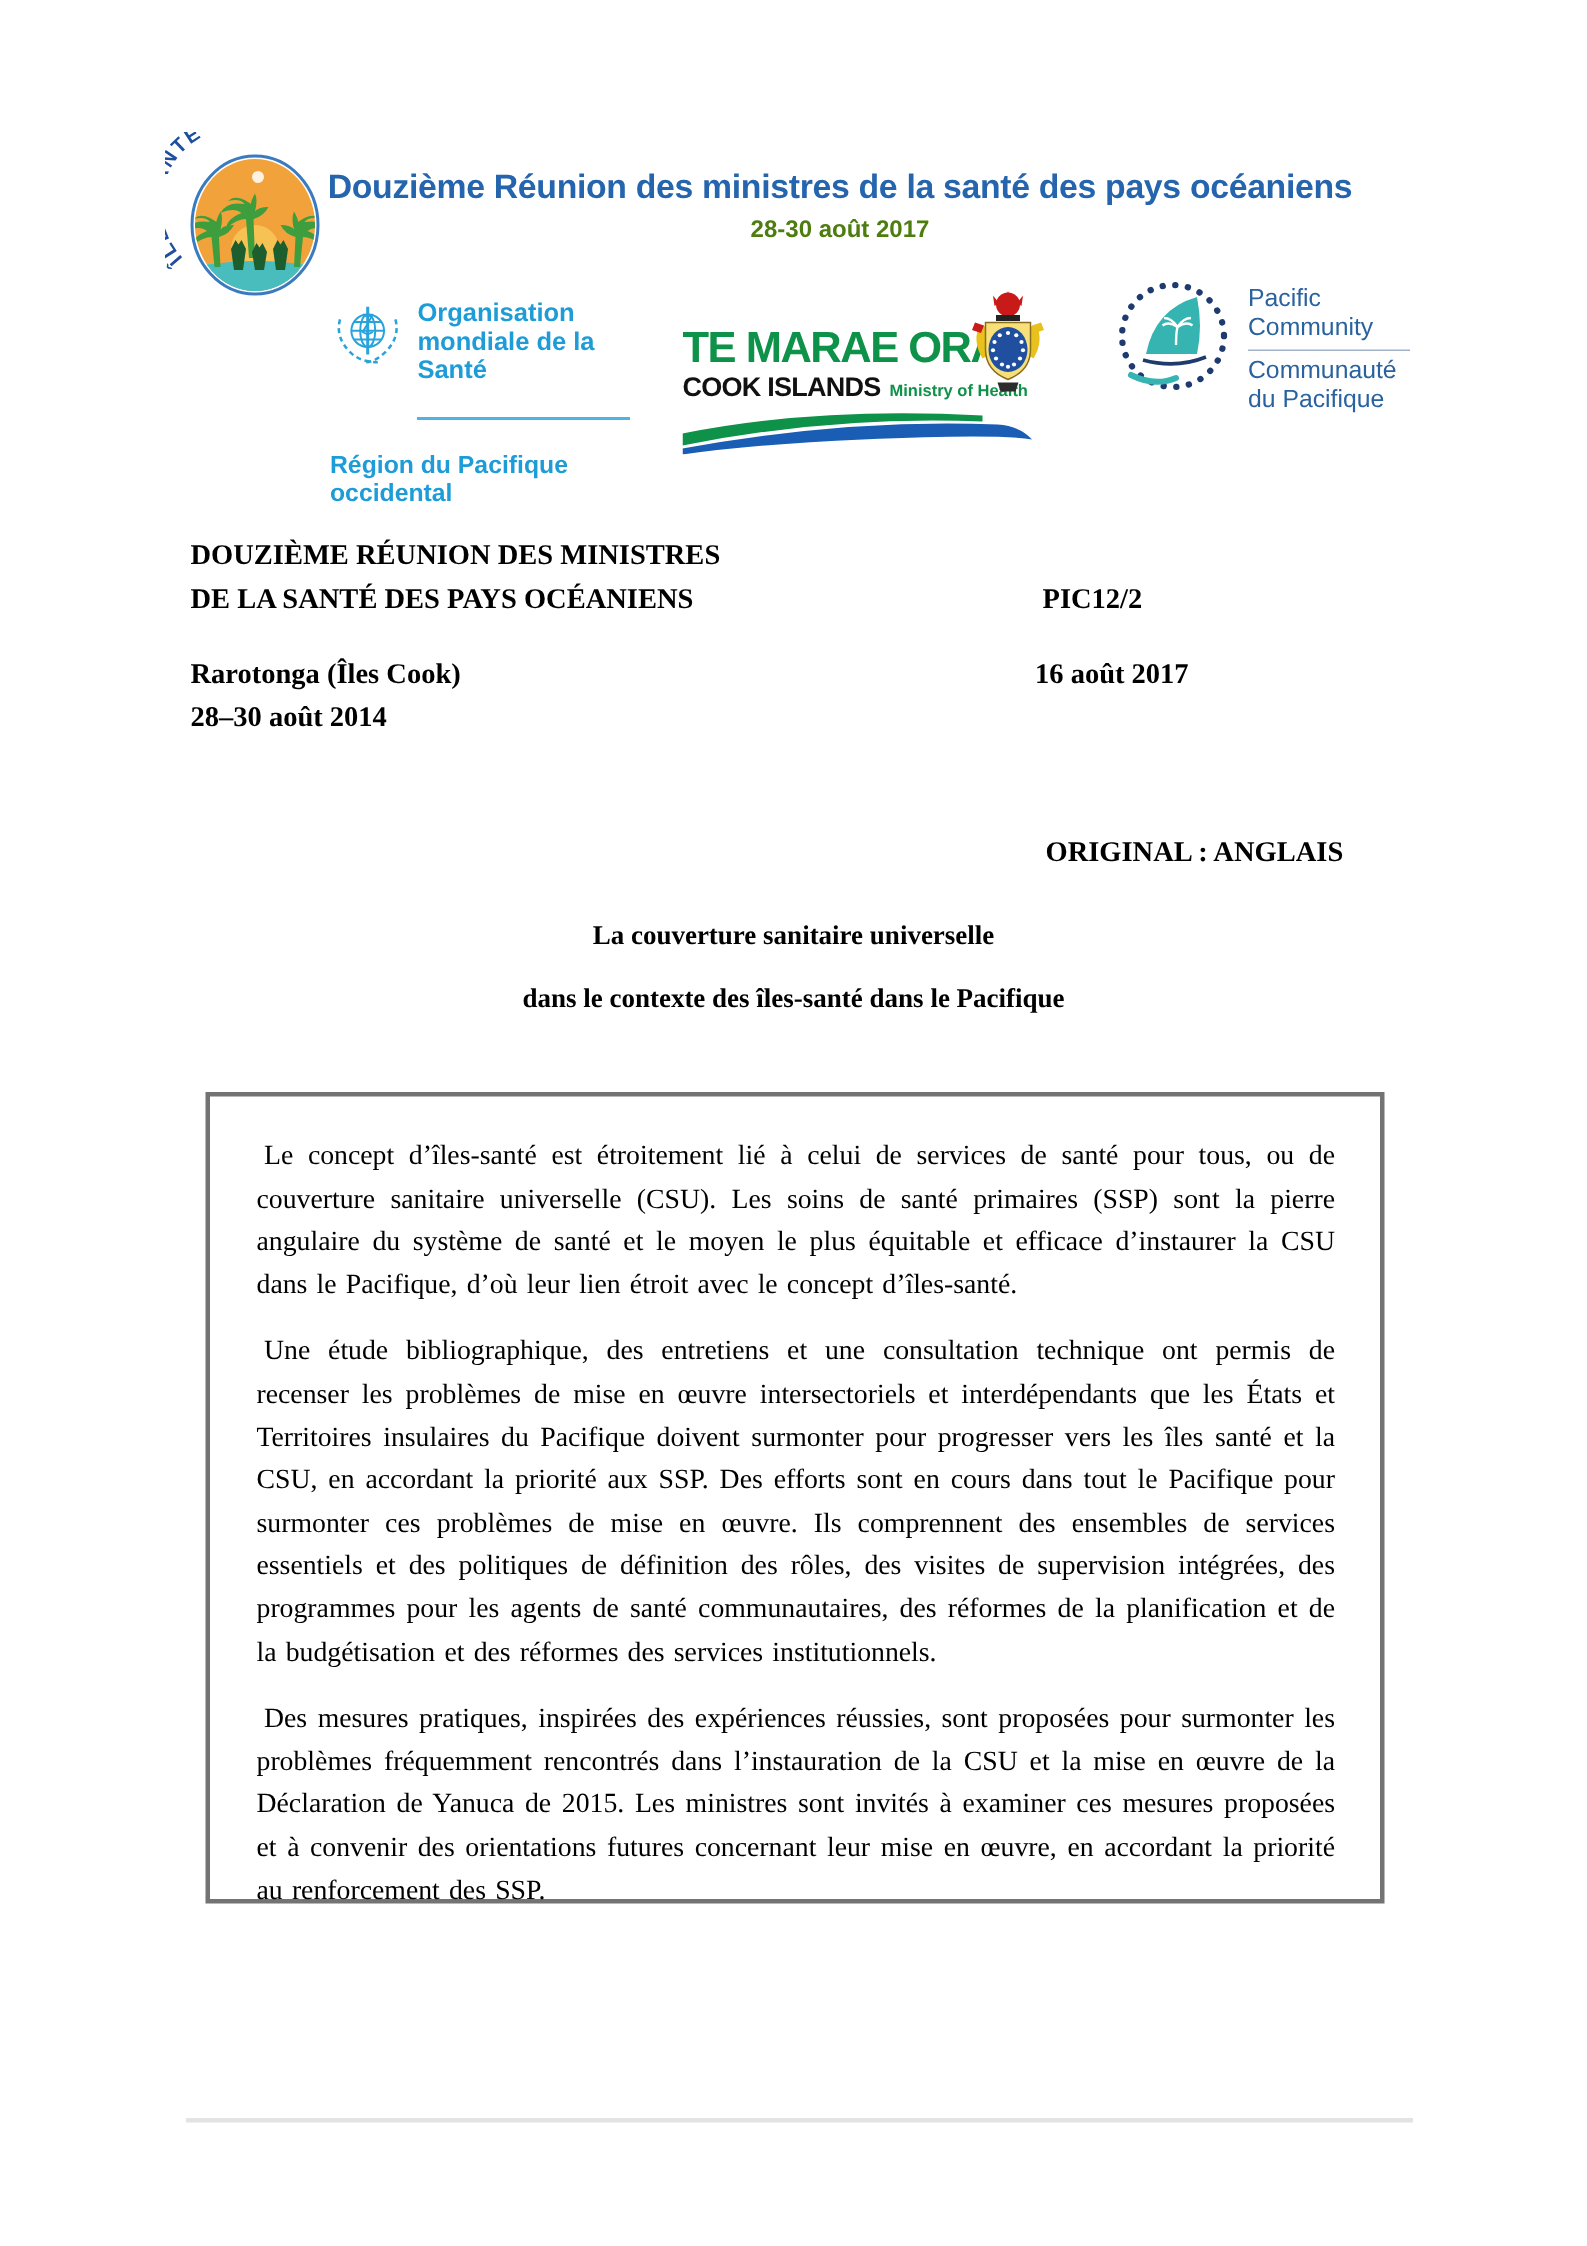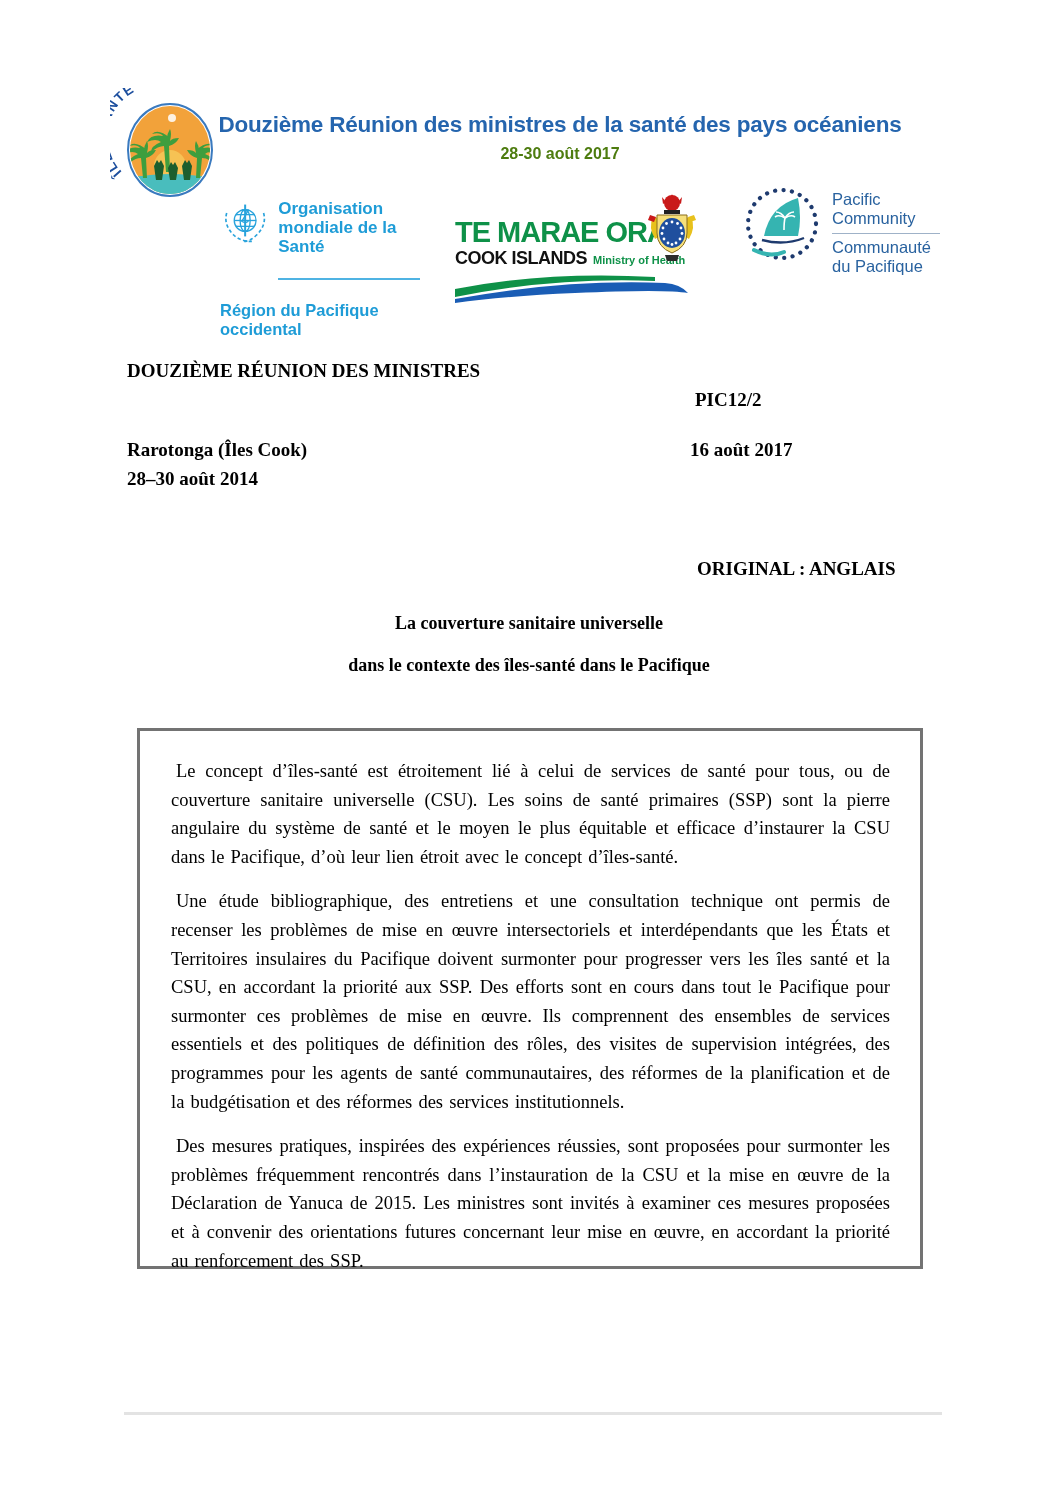--- a/index.html
+++ b/index.html
@@ -210,20 +210,21 @@
       <div>Pacific</div>
       <div>Community</div>
       <div class="pc-divider"></div>
       <div>Communauté</div>
       <div>du Pacifique</div>
     </div>
   </div>
 
   <div class="abs dochead dh-left1">
     <div>DOUZIÈME RÉUNION DES MINISTRES</div>
+    <div>DE LA SANTÉ DES PAYS OCÉANIENS</div>
   </div>
   <div class="abs dochead dh-ref">PIC12/2</div>
 
   <div class="abs dochead dh-loc">Rarotonga (Îles Cook)</div>
   <div class="abs dochead dh-date">16 août 2017</div>
   <div class="abs dochead dh-dates2">28–30 août 2014</div>
 
   <div class="abs dochead dh-orig">ORIGINAL : ANGLAIS</div>
 
   <div class="abs doc-title l1">La couverture sanitaire universelle</div>

